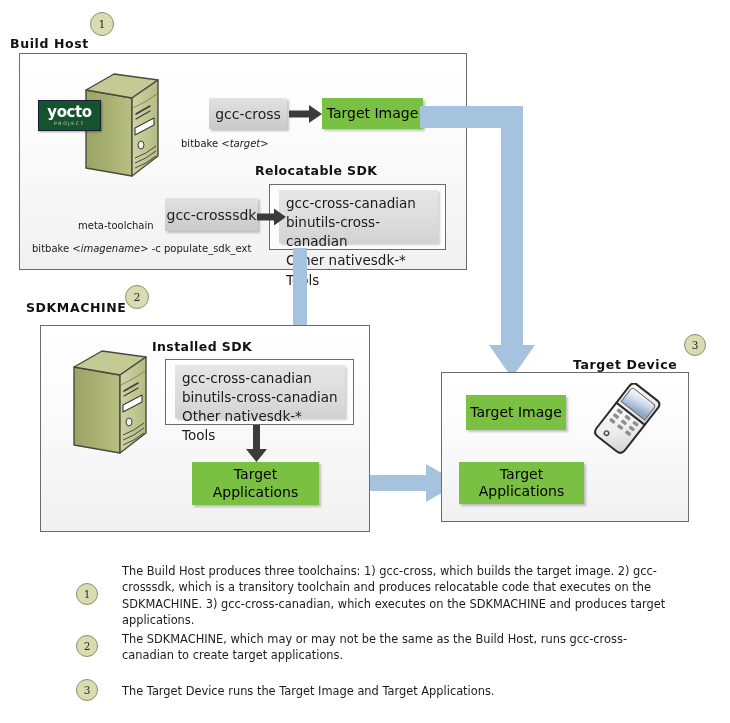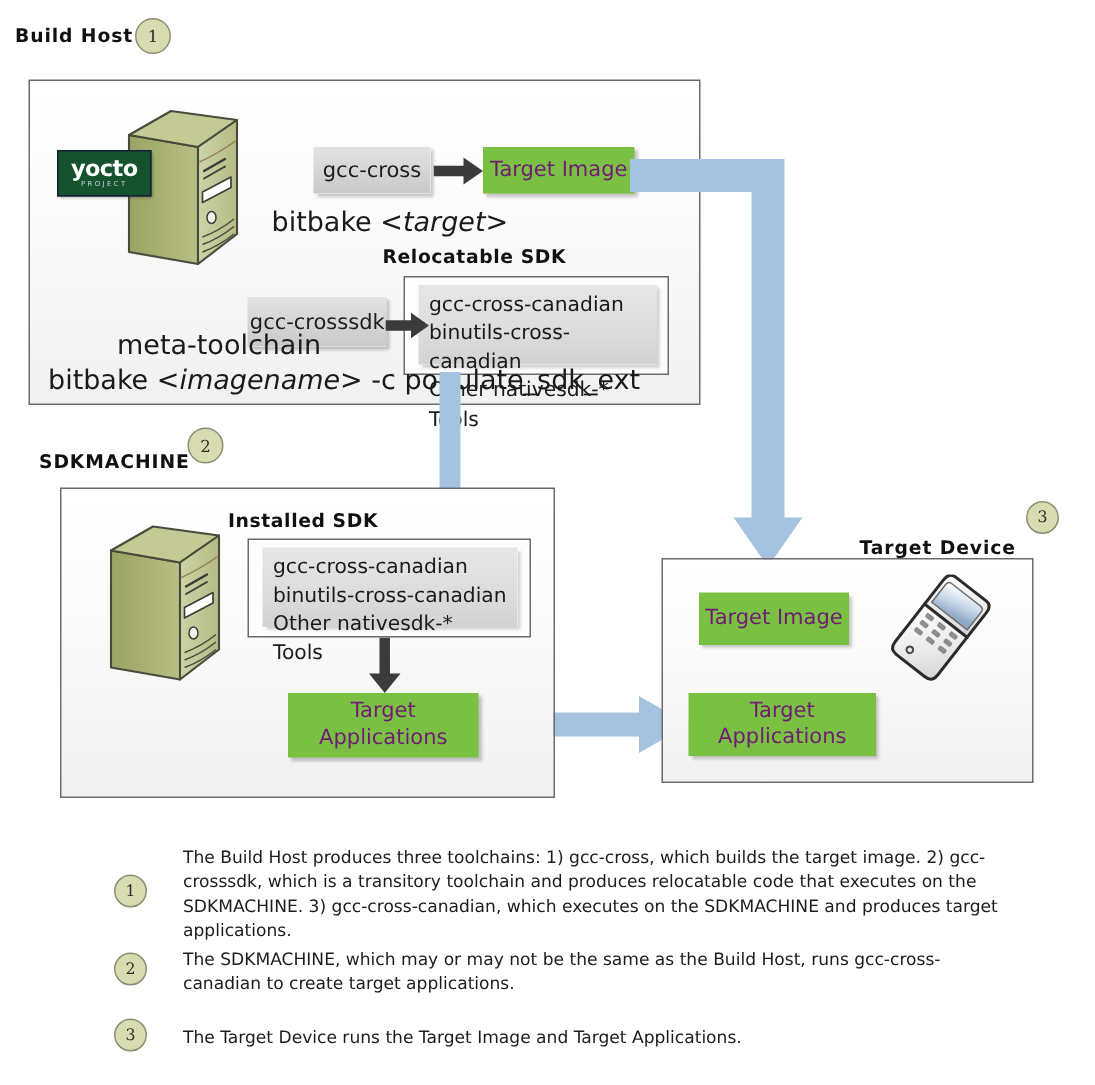--- a/index.html
+++ b/index.html
@@ -46,21 +46,21 @@
     box-shadow:2px 2px 2px rgba(0,0,0,.22);
     display:flex;align-items:center;justify-content:center;
     font-size:14px;color:#1d1d1d;box-sizing:border-box;
   }
   .greenbox{
     position:absolute;
     background:#7ac143;
     box-shadow:2px 2px 2px rgba(0,0,0,.22);
     display:flex;align-items:center;justify-content:center;
     text-align:center;
-    font-size:14px;color:#701a75;box-sizing:border-box;line-height:1.25;
+    font-size:14px;color:#000000;box-sizing:border-box;line-height:1.25;
   }
 
   
   .sdk-frame{
     position:absolute;
     border:1px solid #6b6b6b;
     background:#fdfdfd;
     box-sizing:border-box;
   }
   .sdk-list{
@@ -69,21 +69,21 @@
     box-shadow:2px 2px 2px rgba(0,0,0,.18);
     box-sizing:border-box;
     padding:4px 7px 4px 7px;
     font-size:13.5px;line-height:1.42;color:#1a1a1a;
   }
   .sdk-label{
     position:absolute;font-weight:bold;font-size:12.5px;letter-spacing:.4px;color:#111;
     white-space:nowrap;
   }
 
-  .plain{position:absolute;font-size:18px;color:#1a1a1a;white-space:nowrap;}
+  .plain{position:absolute;font-size:10px;color:#1a1a1a;white-space:nowrap;}
   .plain i{font-style:italic;}
 
   
   .blue{fill:#a5c3de;}
   .dark{fill:#3b3b3b;}
 
   
   .legend-item{position:absolute;}
   .legend-text{
     position:absolute;font-size:11.4px;line-height:1.44;color:#1c1c1c;
@@ -104,21 +104,21 @@
     color:#ffffff;font-size:15px;font-weight:bold;letter-spacing:-0.4px;line-height:1;
     font-family:"DejaVu Sans","Liberation Sans",sans-serif;
   }
   .yocto-sub{
     color:#cfd3da;font-size:4.6px;letter-spacing:1.6px;margin-top:2px;line-height:1;
   }
 </style>
 </head>
 <body>
 
-<div class="panel-title" style="left:10px;top:16px;">Build Host</div>
+<div class="panel-title" style="left:10px;top:36px;">Build Host</div>
 <div class="num-badge" style="left:90px;top:12px;">1</div>
 <div class="panel" style="left:19px;top:53px;width:448px;height:217px;"></div>
 
 <svg class="tower" style="left:70px;top:68px;" width="100" height="110" viewBox="0 0 100 110">
   <defs>
     <linearGradient id="twrFace" x1="0" y1="0" x2="1" y2="0">
       <stop offset="0%" stop-color="#9aa463"></stop>
         <stop offset="55%" stop-color="#aab273"></stop>
         <stop offset="100%" stop-color="#b8bf84"></stop>
     </linearGradient>

